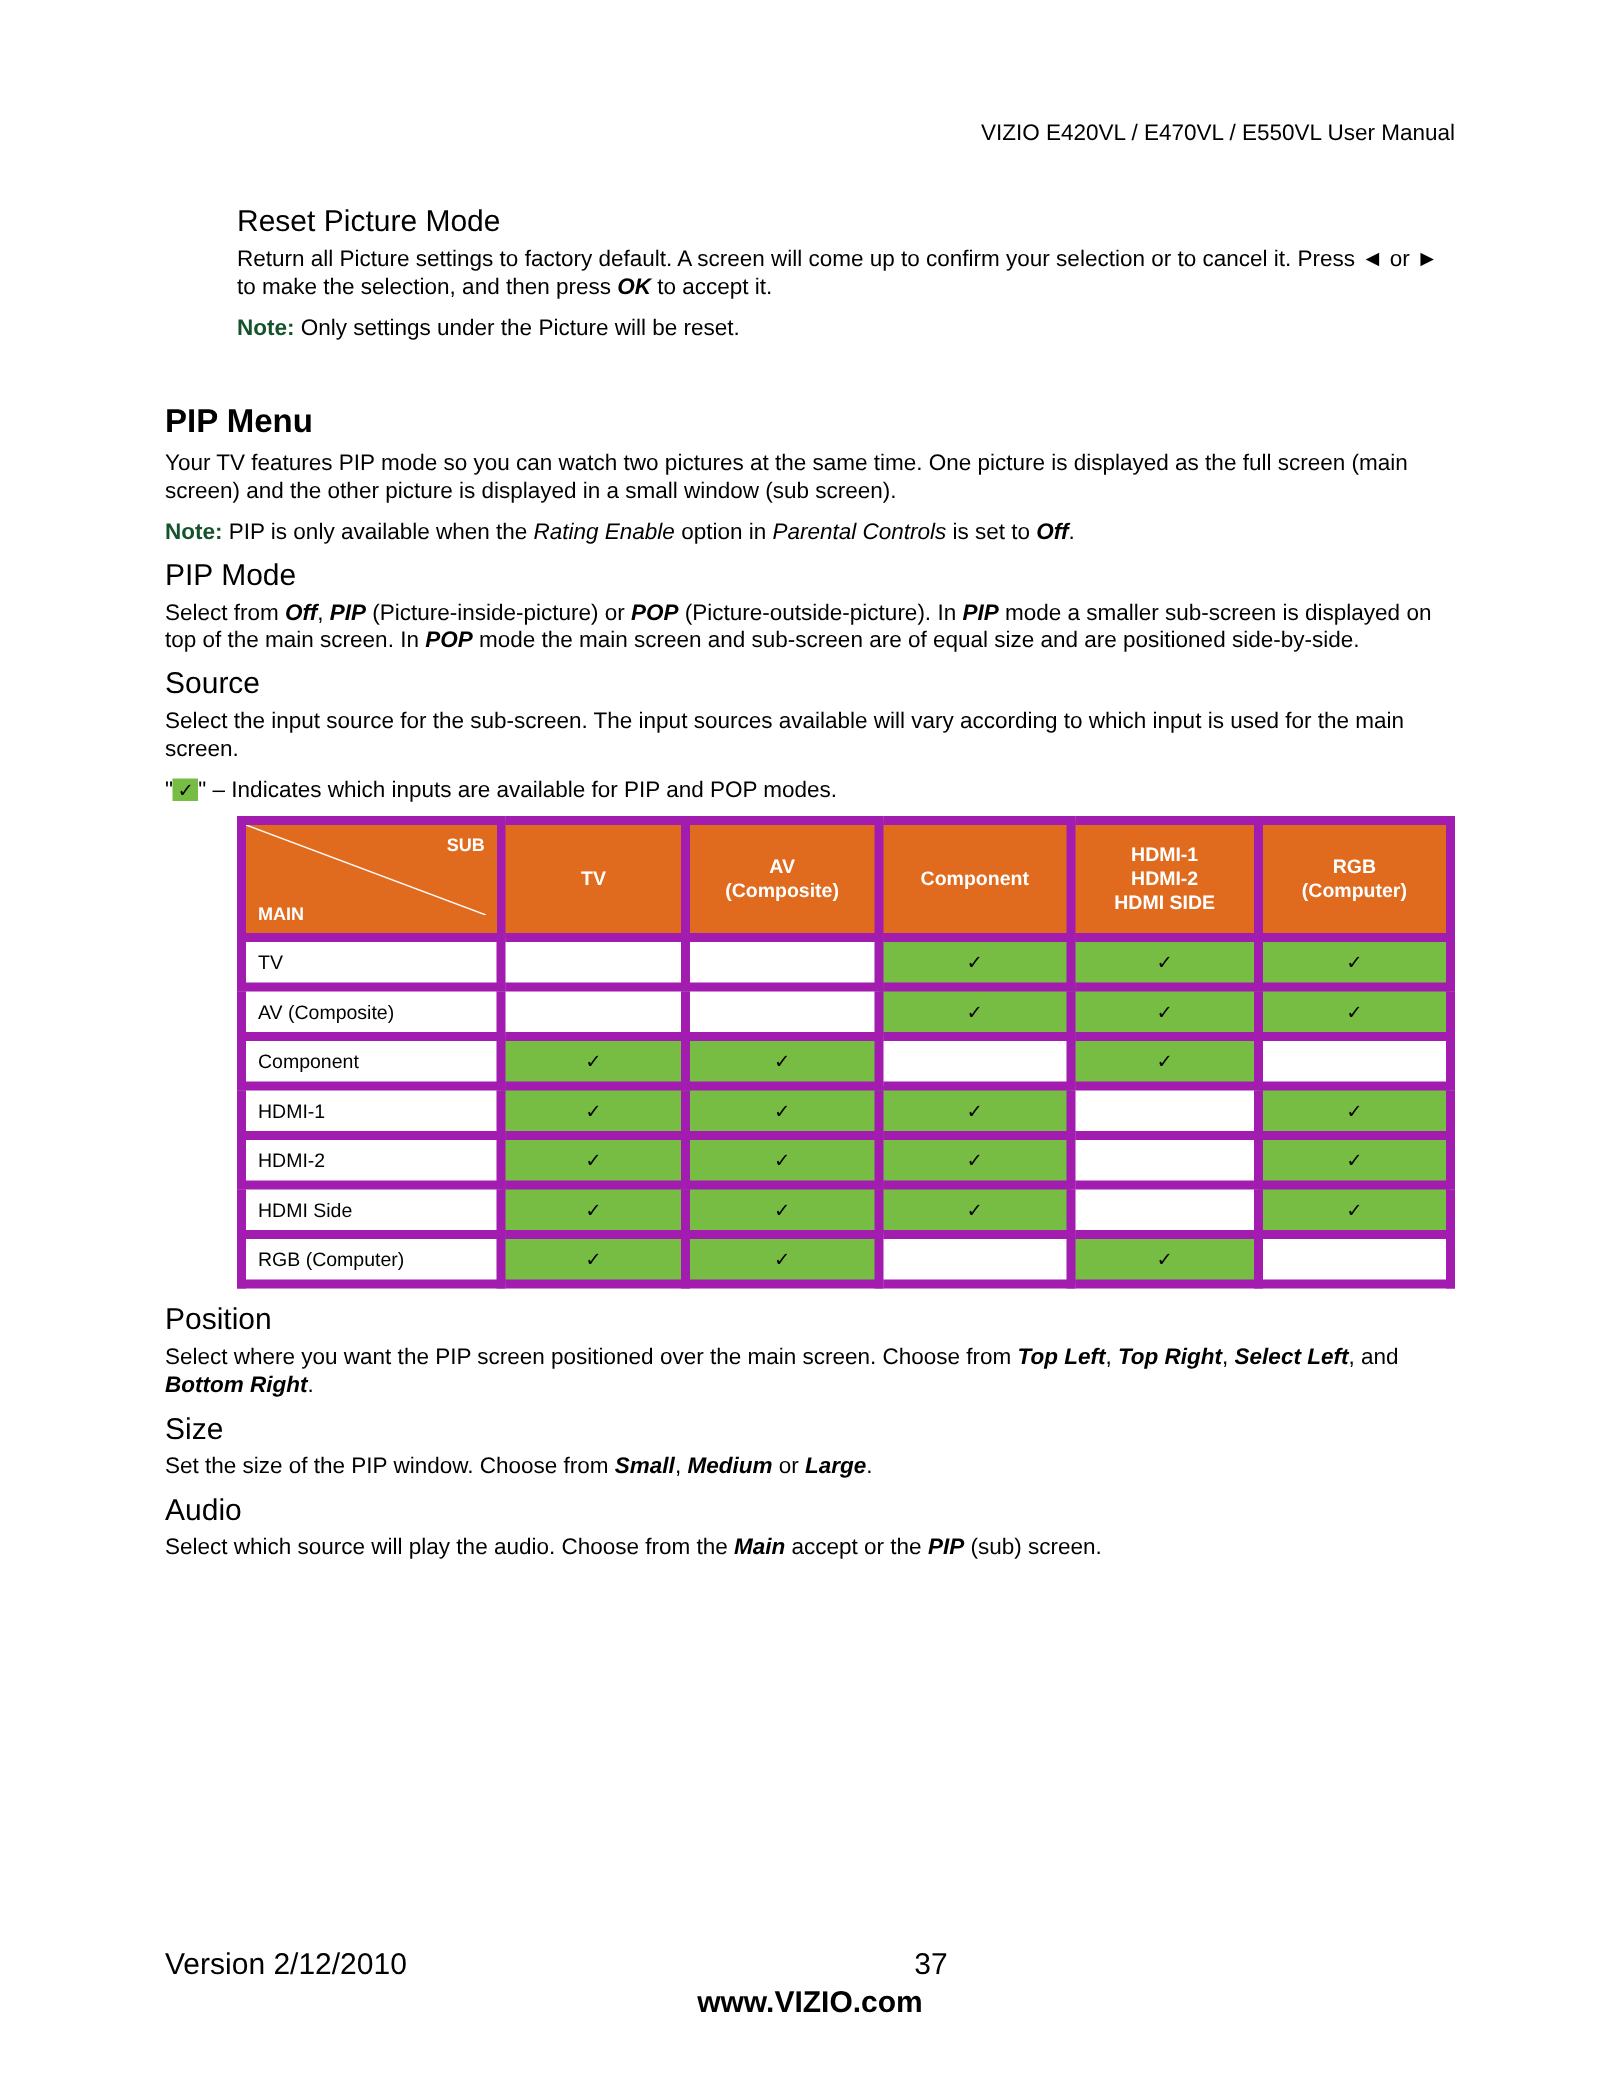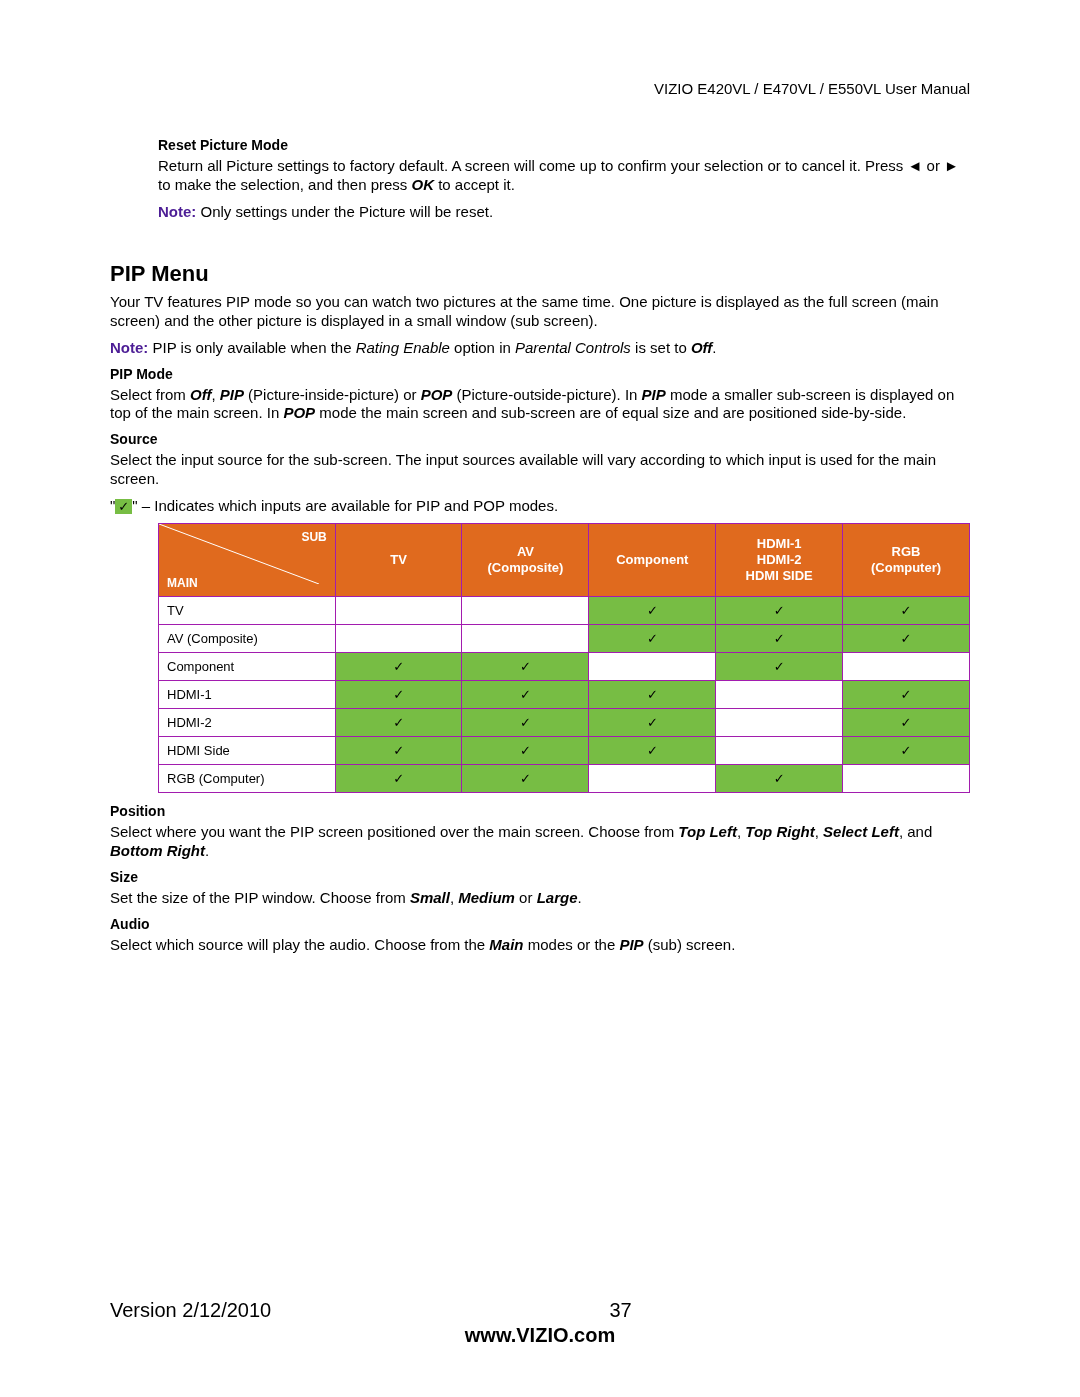--- a/index.html
+++ b/index.html
@@ -16,52 +16,52 @@
     position: relative;
     box-sizing: border-box;
     padding: 80px 110px 43px 110px;
   }
   .header-right {
     text-align: right;
     font-size: 15px;
     margin-bottom: 40px;
   }
   .section-sub {
-    font-weight: bold;
-    font-size: 14px;
+    font-weight: normal;
+    font-size: 20px;
     margin-top: 4px;
     margin-bottom: 4px;
   }
   .indented {
     margin-left: 48px;
   }
   h2.section {
     font-size: 22px;
     font-weight: bold;
     margin: 40px 0 6px 0;
   }
   p { margin: 2px 0 8px 0; line-height: 1.25; }
-  .note { color: #4c1d95; font-weight: bold; }
+  .note { color: #14532d; font-weight: bold; }
   .italic { font-style: italic; }
   .bold { font-weight: bold; font-style: italic; }
   .check-legend .box {
     display: inline-block;
     background: #77bd44;
     color: #000;
     padding: 0 3px;
     font-size: 13px;
     line-height: 1.2;
   }
   table.pip {
     border-collapse: collapse;
     margin: 6px auto 10px 48px;
     font-size: 13px;
   }
   table.pip th, table.pip td {
-    border: 1px solid #a21caf;
+    border: 6px solid #a21caf;
     padding: 6px 8px;
     text-align: center;
     vertical-align: middle;
   }
   table.pip th {
     background: #e06a1e;
     color: #fff;
     font-weight: bold;
   }
   table.pip th .hl { line-height: 1.25; display:block; }
@@ -232,21 +232,21 @@
     <span>Select where you want the PIP screen positioned over the main screen. Choose from </span><span class="bold">Top Left</span><span>, </span><span class="bold">Top Right</span><span>, </span><span class="bold">Select Left</span><span>, and </span><span class="bold">Bottom Right</span><span>.</span>
   </p>
 
   <div class="section-sub">Size</div>
   <p>
     <span>Set the size of the PIP window. Choose from </span><span class="bold">Small</span><span>, </span><span class="bold">Medium</span><span> or </span><span class="bold">Large</span><span>.</span>
   </p>
 
   <div class="section-sub">Audio</div>
   <p>
-    <span>Select which source will play the audio. Choose from the </span><span class="bold">Main</span><span> modes or the </span><span class="bold">PIP</span><span> (sub) screen.</span>
+    <span>Select which source will play the audio. Choose from the </span><span class="bold">Main</span><span> accept or the </span><span class="bold">PIP</span><span> (sub) screen.</span>
   </p>
 
   <div class="footer">
     <div class="ver">Version 2/12/2010</div>
     <div class="pg">37</div>
     <div class="url">www.VIZIO.com</div>
   </div>
 
 </div>
 

